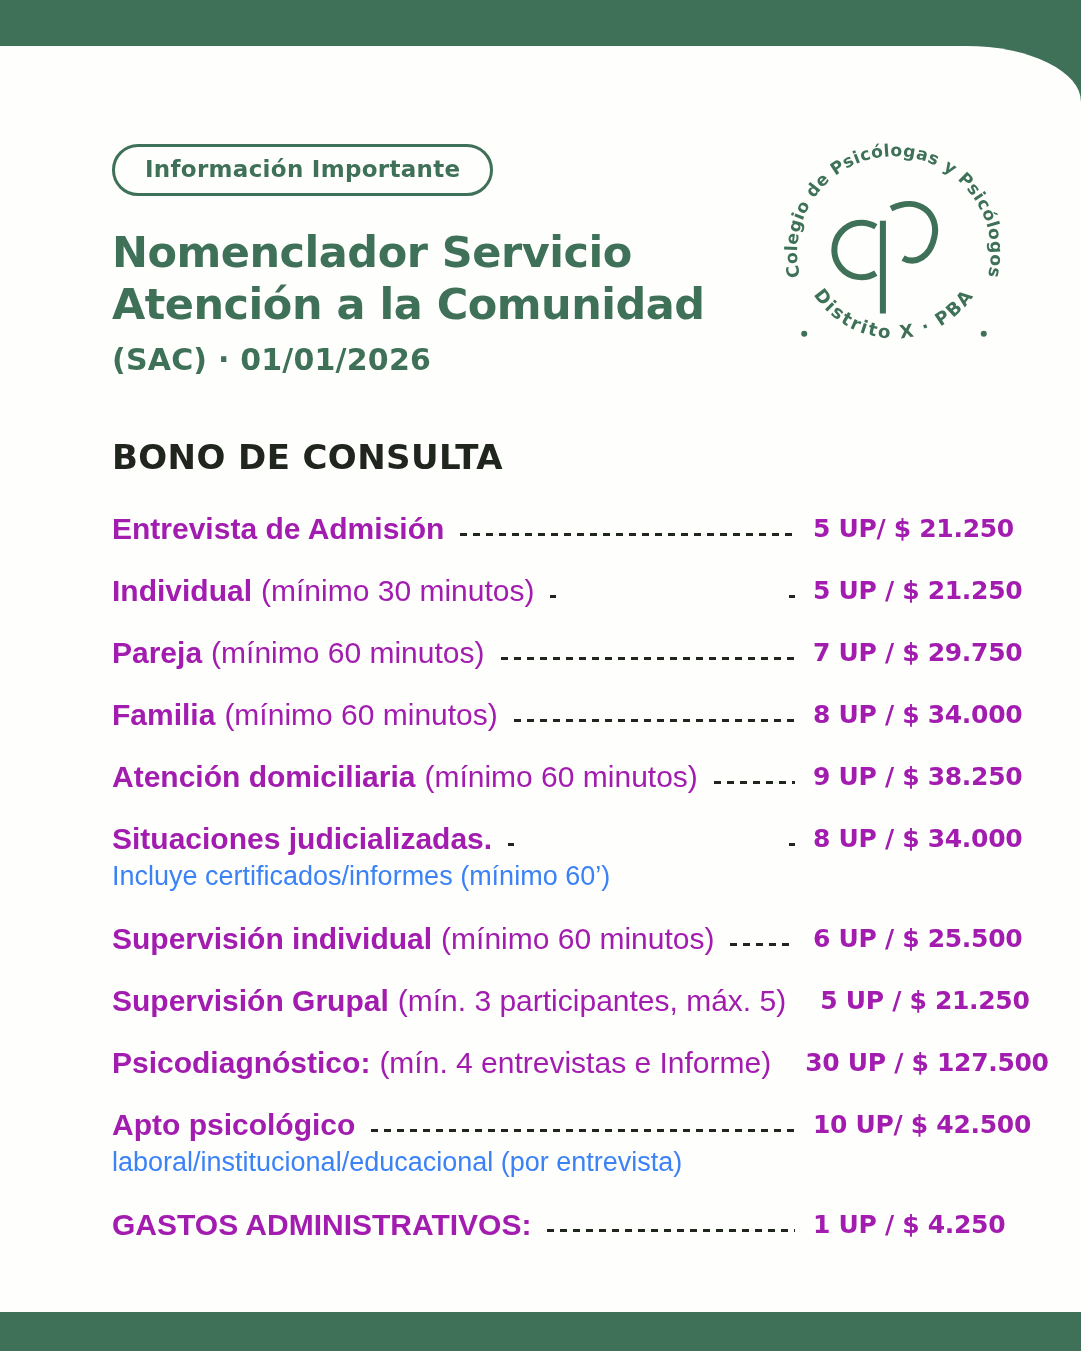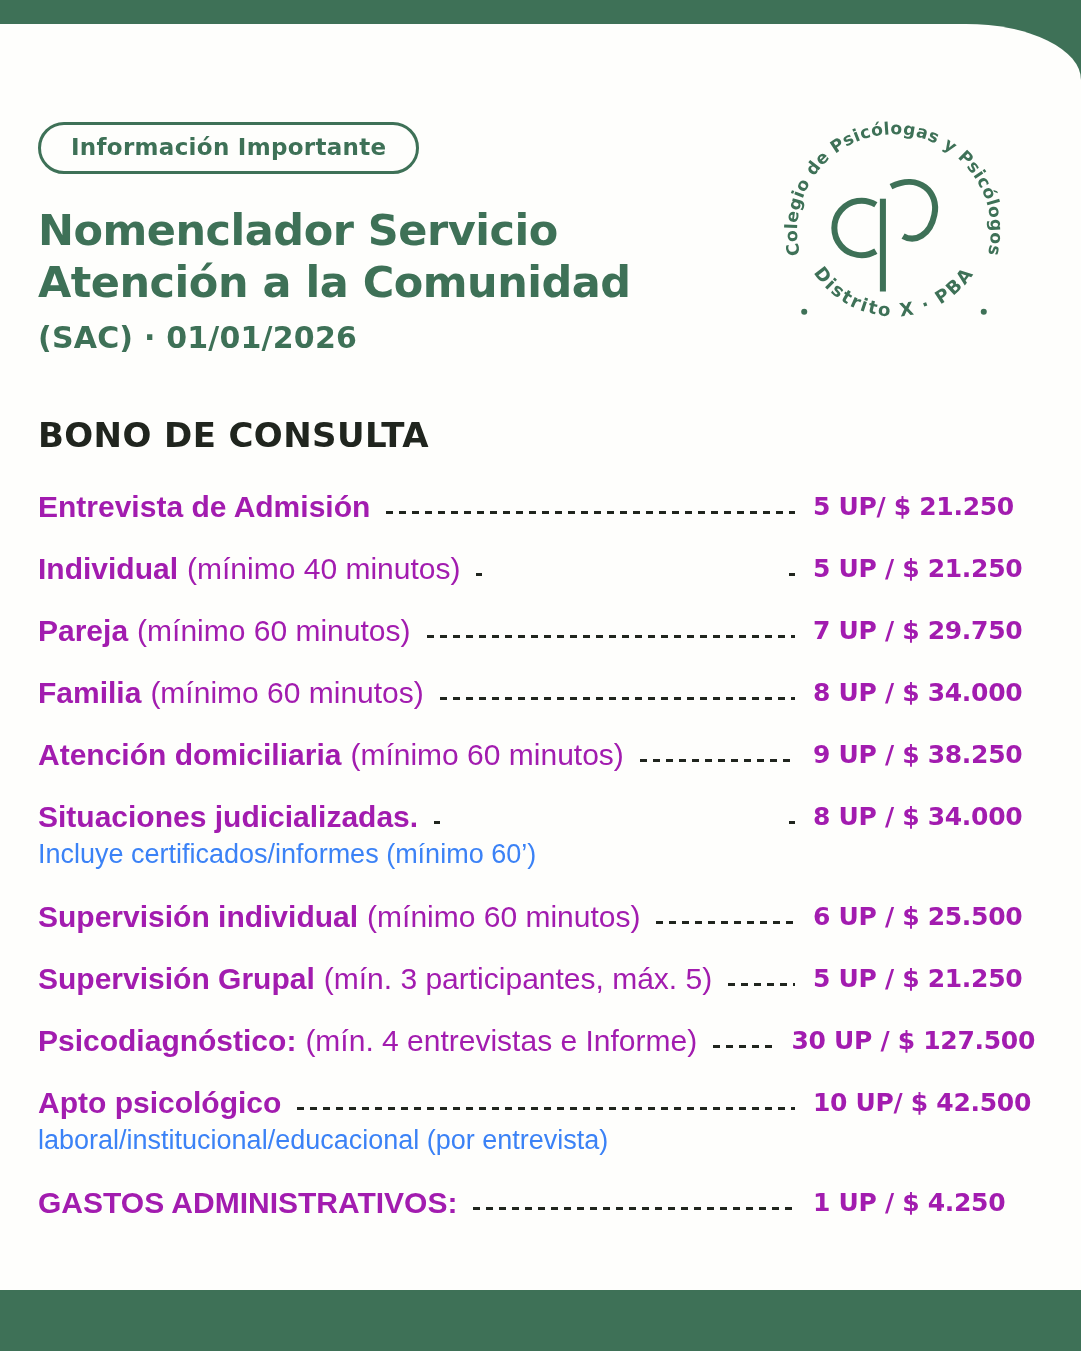--- a/index.html
+++ b/index.html
@@ -1,20 +1,20 @@
 <!DOCTYPE html>
 <html><head>
 <meta charset="utf-8">
 <style>
   html,body{margin:0;padding:0;}
   body{font-family:"Liberation Sans", sans-serif; background:#e8e8e8;}
   #page{position:relative; width:1081px; height:1351px; background:#3E7157; overflow:hidden;}
-  #panel{position:absolute; top:24px; left:0; width:1081px; height:1266px;
+  #panel{position:absolute; top:46px; left:0; width:1081px; height:1266px;
          background:#FEFEFC; border-top-right-radius:115px 56px;
-         box-sizing:border-box; padding:0 46px 0 38px;}
+         box-sizing:border-box; padding:0 46px 0 112px;}
   
   .badge{display:inline-block; margin-top:98px; border:3px solid #3E7157; border-radius:32px;
          padding:9px 30px 11px 30px; color:#3E7157; font-family:"DejaVu Sans", sans-serif;
          font-weight:bold; font-size:23px; letter-spacing:0.3px;}
   
   .title{margin-top:30px; width:700px; color:#3E7157; font-family:"DejaVu Sans", sans-serif;
          font-weight:bold; font-size:43px; line-height:52px; letter-spacing:-0.5px;}
   .subtitle{margin-top:12px; color:#3E7157; font-family:"DejaVu Sans", sans-serif;
             font-weight:bold; font-size:30px; letter-spacing:0.2px;}
   
@@ -79,21 +79,21 @@
     <div class="row-line">
       <span class="label"><b>Entrevista de Admisión</b><span class="detail"></span></span>
       <span class="leader dashed"></span>
       <span class="price">5 UP/ $ 21.250</span>
     </div>
 
   </div>
 
   <div class="row">
     <div class="row-line">
-      <span class="label"><b>Individual</b><span class="detail">(mínimo 40 minutos)</span></span>
+      <span class="label"><b>Individual</b><span class="detail">(mínimo 30 minutos)</span></span>
       <span class="leader sparse"></span>
       <span class="price">5 UP / $ 21.250</span>
     </div>
 
   </div>
 
   <div class="row">
     <div class="row-line">
       <span class="label"><b>Pareja</b><span class="detail">(mínimo 60 minutos)</span></span>
       <span class="leader dashed"></span>

